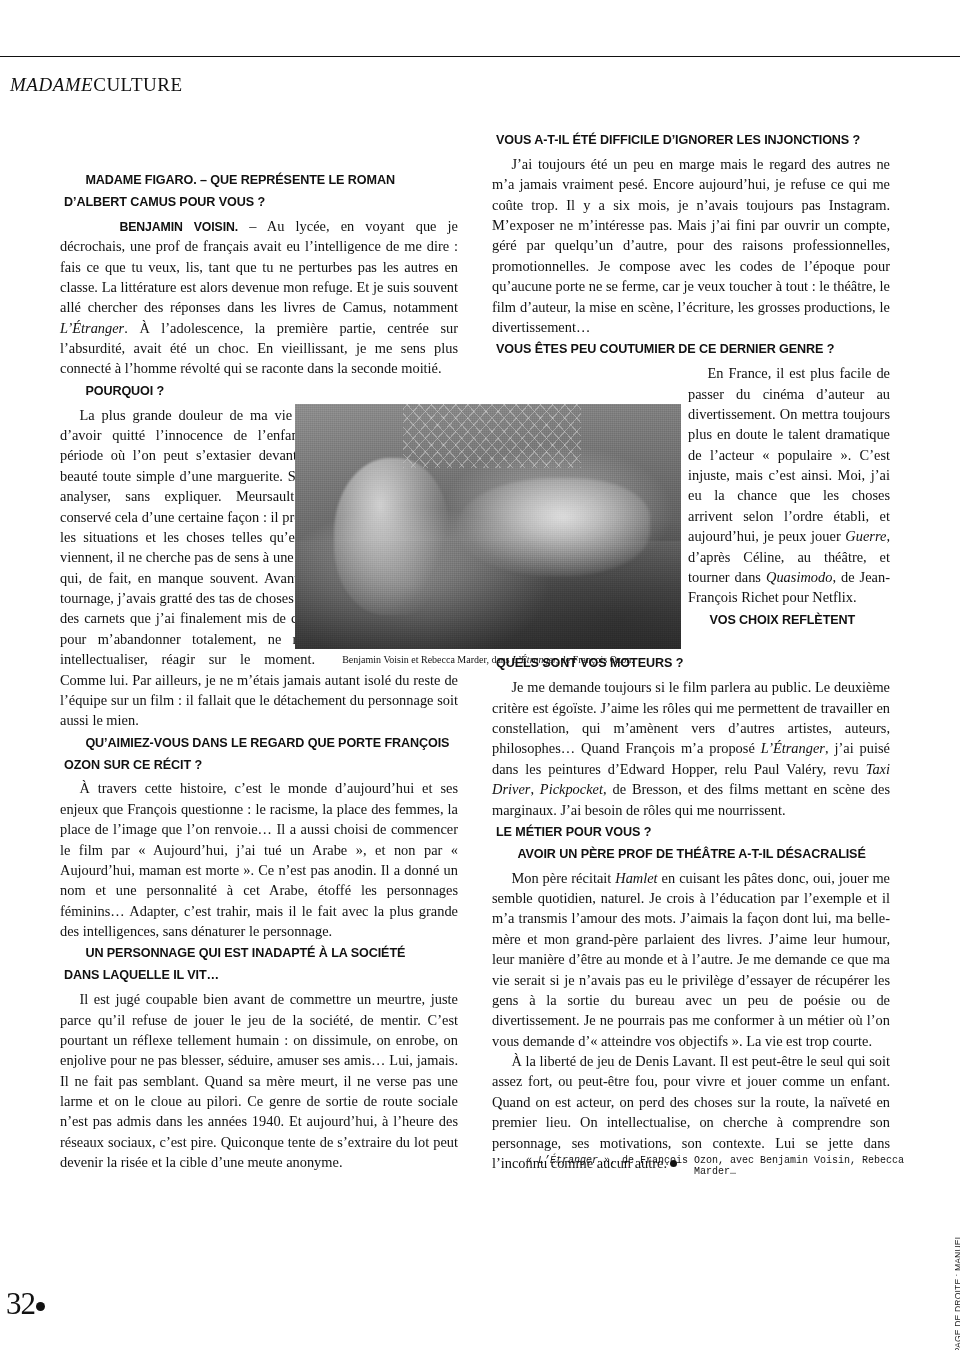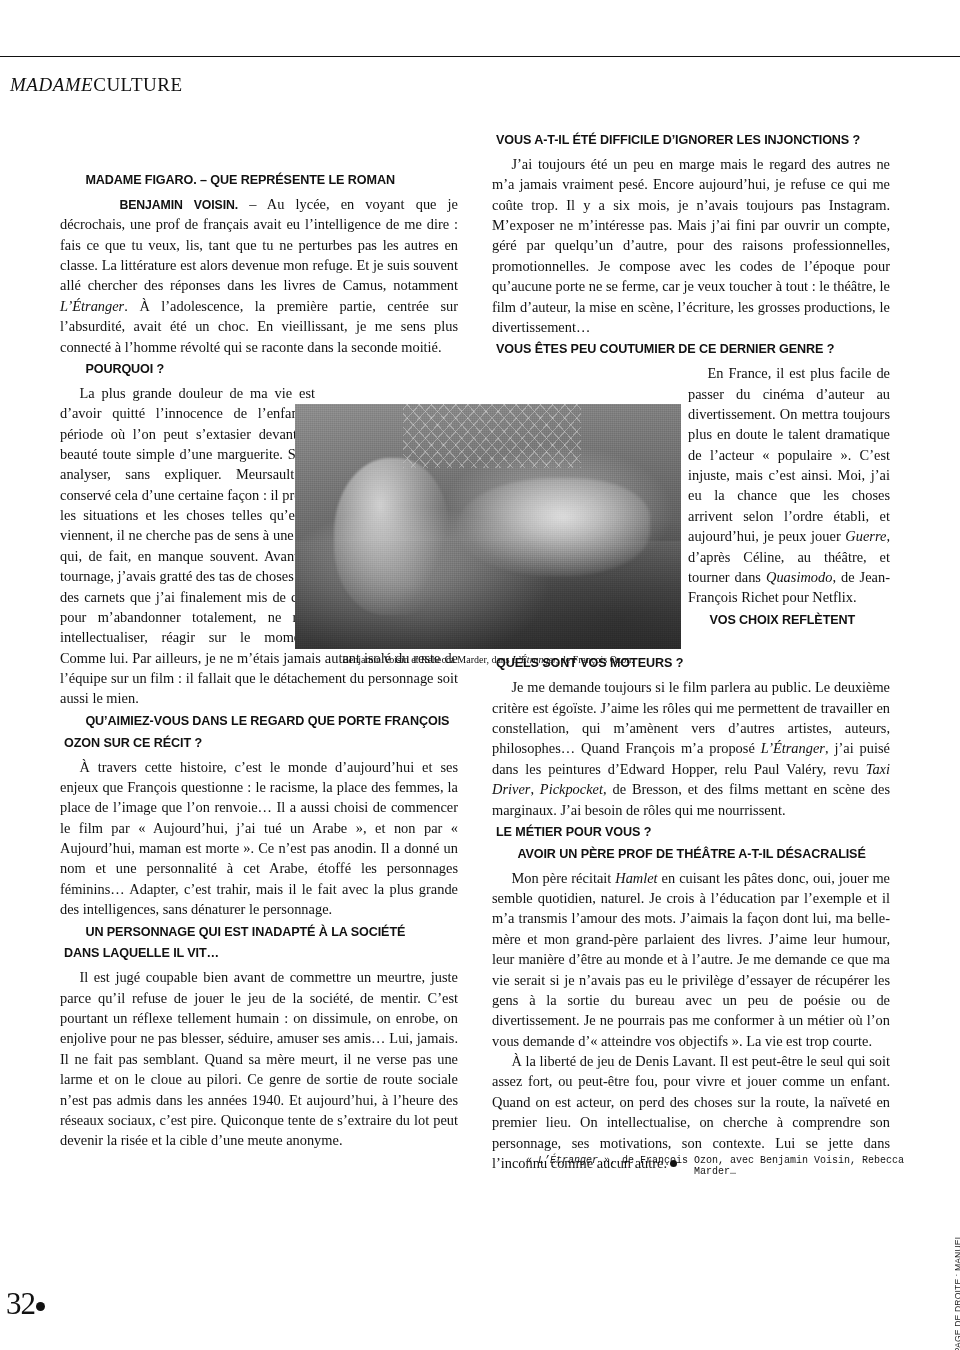--- a/index.html
+++ b/index.html
@@ -240,20 +240,21 @@
 <body>
 
 <div class="masthead">
   <span class="m-italic">MADAME</span><span class="m-roman">CULTURE</span>
 </div>
 <div class="masthead-rule"></div>
 
 <div class="col col-left">
 
   <p class="qhead">MADAME FIGARO. – QUE REPRÉSENTE LE ROMAN</p>
+  <p class="qhead cont">D’ALBERT CAMUS POUR VOUS ?</p>
 
   <p><span class="speaker">BENJAMIN VOISIN.</span><span> – Au lycée, en voyant que je décrochais, une prof de français avait eu l’intelligence de me dire : fais ce que tu veux, lis, tant que tu ne perturbes pas les autres en classe. La littérature est alors devenue mon refuge. Et je suis souvent allé chercher des réponses dans les livres de Camus, notamment </span><em>L’Étranger</em><span>. À l’adolescence, la première partie, centrée sur l’absurdité, avait été un choc. En vieillissant, je me sens plus connecté à l’homme révolté qui se raconte dans la seconde moitié.</span></p>
 
   <p class="qhead">POURQUOI ?</p>
 
   <p><span class="shim-left"></span><span>La plus grande douleur de ma vie est d’avoir quitté l’innocence de l’enfance, période où l’on peut s’extasier devant la beauté toute simple d’une marguerite. Sans analyser, sans expliquer. Meursault a conservé cela d’une certaine façon : il prend les situations et les choses telles qu’elles viennent, il ne cherche pas de sens à une vie qui, de fait, en manque souvent. Avant le tournage, j’avais gratté des tas de choses sur des carnets que j’ai finalement mis de côté pour m’abandonner totalement, ne rien intellectualiser, réagir sur le moment. Comme lui. Par ailleurs, je ne m’étais jamais autant isolé du reste de l’équipe sur un film : il fallait que le détachement du personnage soit aussi le mien.</span></p>
 
   <p class="qhead">QU’AIMIEZ-VOUS DANS LE REGARD QUE PORTE FRANÇOIS</p>
   <p class="qhead cont">OZON SUR CE RÉCIT ?</p>
 

